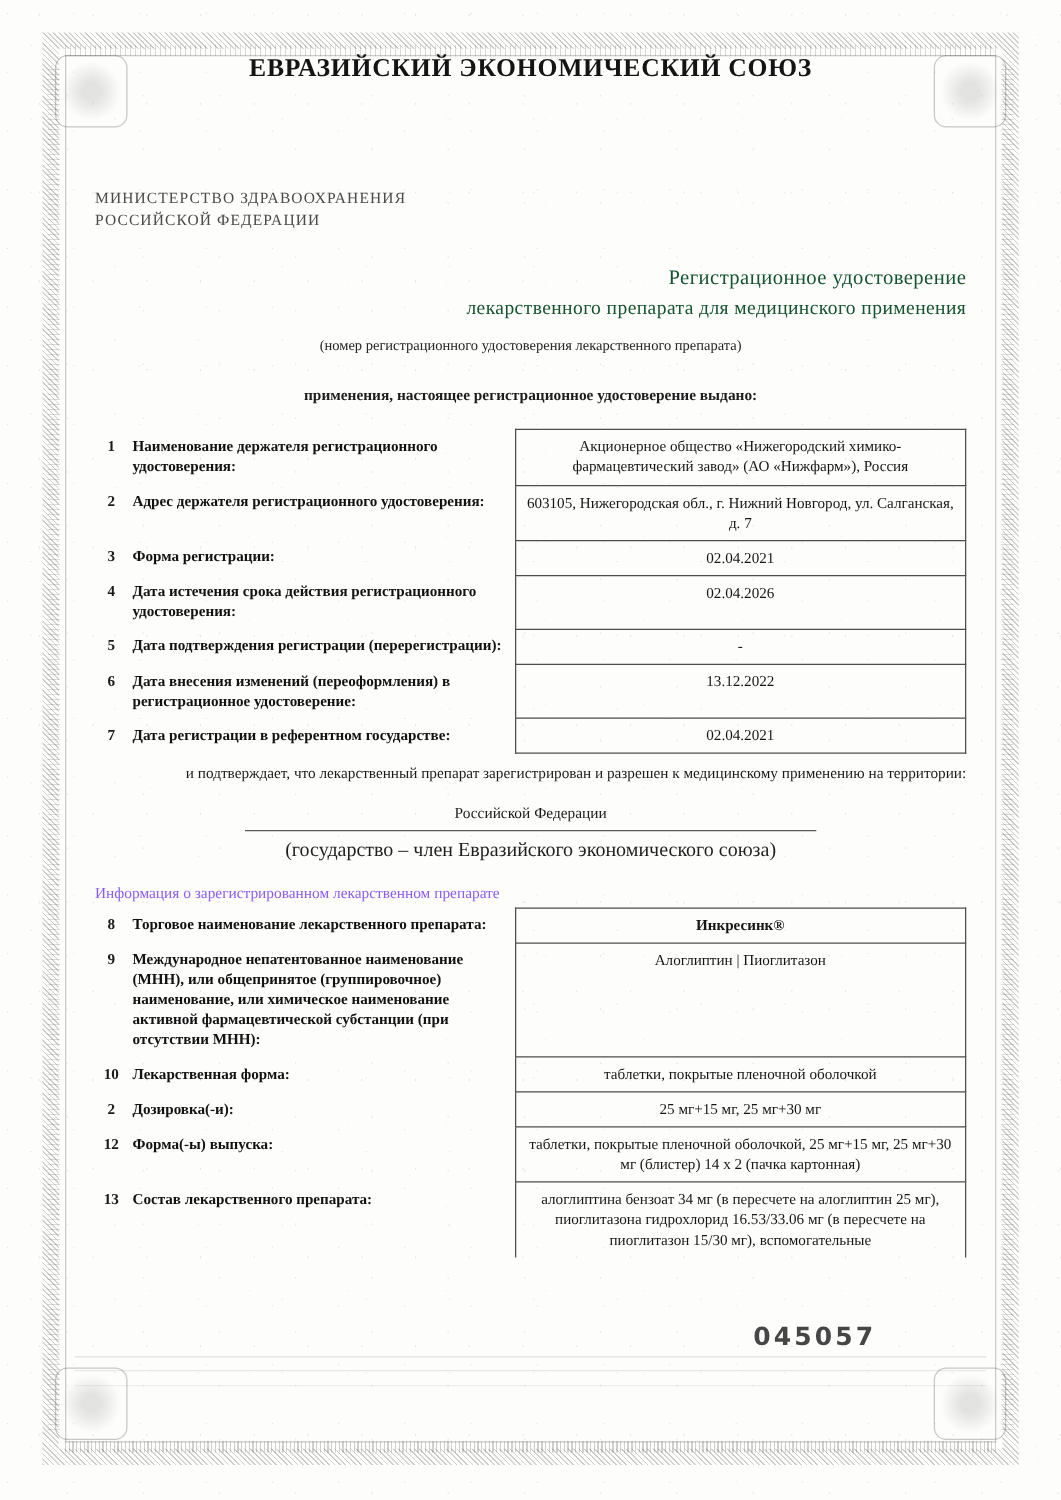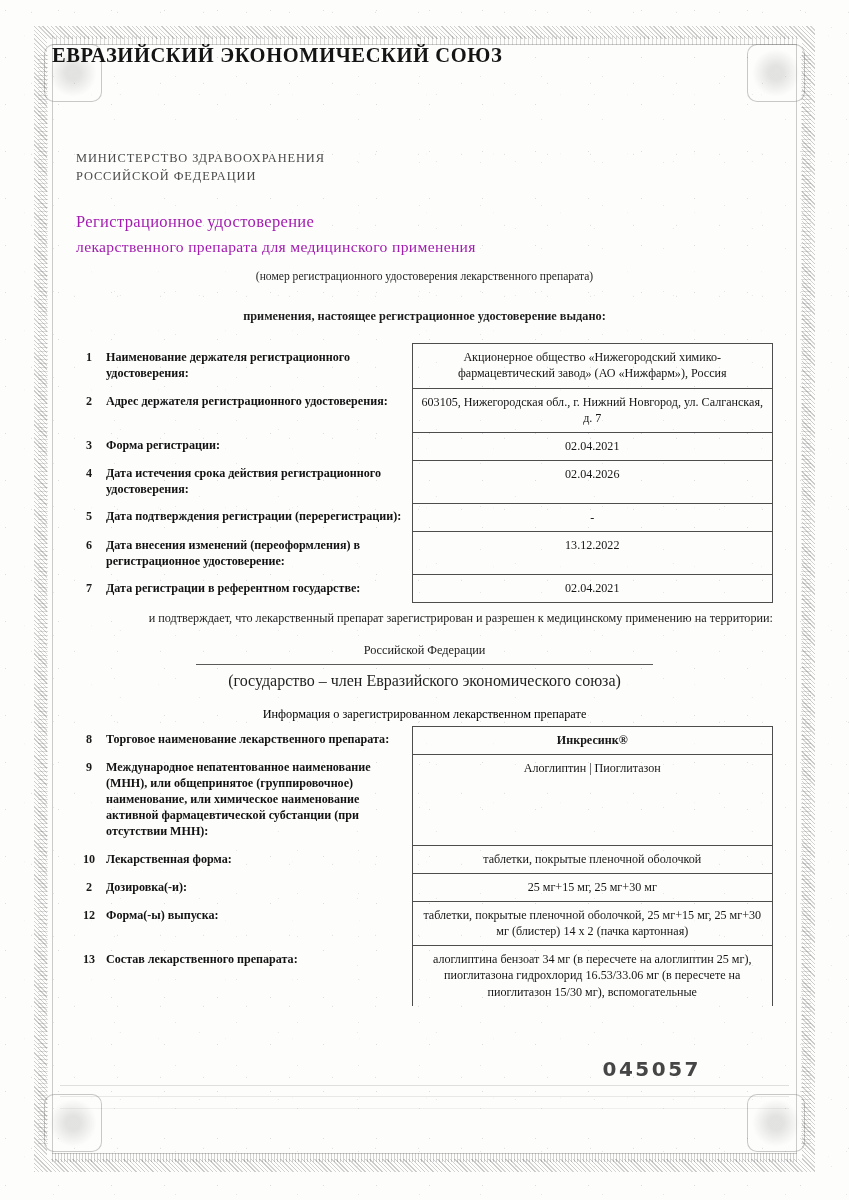--- a/index.html
+++ b/index.html
@@ -93,20 +93,21 @@
   
   .banner {
     position: absolute;
     left: 52px; right: 52px; top: 30px;
     height: 78px;
     pointer-events: none;
   }
   .banner-title {
     position: absolute;
     left: 0; right: 0; top: 14px;
+    text-align: center;
     font-family: "Liberation Serif", serif;
     font-weight: bold;
     font-size: 20.5px;
     letter-spacing: .6px;
     color: #141414;
     white-space: nowrap;
   }
 
   
   .content {
@@ -120,23 +121,23 @@
     text-align: left;
     font-size: 12.4px;
     letter-spacing: .9px;
     color: #4a4a4a;
     line-height: 1.42;
     margin-bottom: 24px;
   }
   .ministry div { white-space: nowrap; }
 
   .doc-title {
-    text-align: left;
+    text-align: right;
     font-size: 16.5px;
-    color: #a21caf;
+    color: #14532d;
     line-height: 1.55;
     letter-spacing: .35px;
   }
   .doc-title .l2 { font-size: 15.6px; }
 
   .reg-number {
     text-align: center;
     margin-top: 16px;
     font-weight: bold;
     font-size: 15.6px;
@@ -225,23 +226,22 @@
     border-bottom: 1px solid #5a5a5a;
     margin: 6px 120px 0 120px;
   }
   .sub-caption {
     text-align: center;
     font-size: 16px;
     color: #1f1f1f;
     margin-top: 7px;
   }
   .section-caption {
-    text-align: center;
     font-size: 12.3px;
-    color: #000000;
+    color: #8b5cf6;
     margin-top: 17px;
     margin-bottom: 4px;
   }
 
   
   .serial {
     position: absolute;
     right: 148px;
     top: 1057px;
     font-family: "DejaVu Sans", sans-serif;

